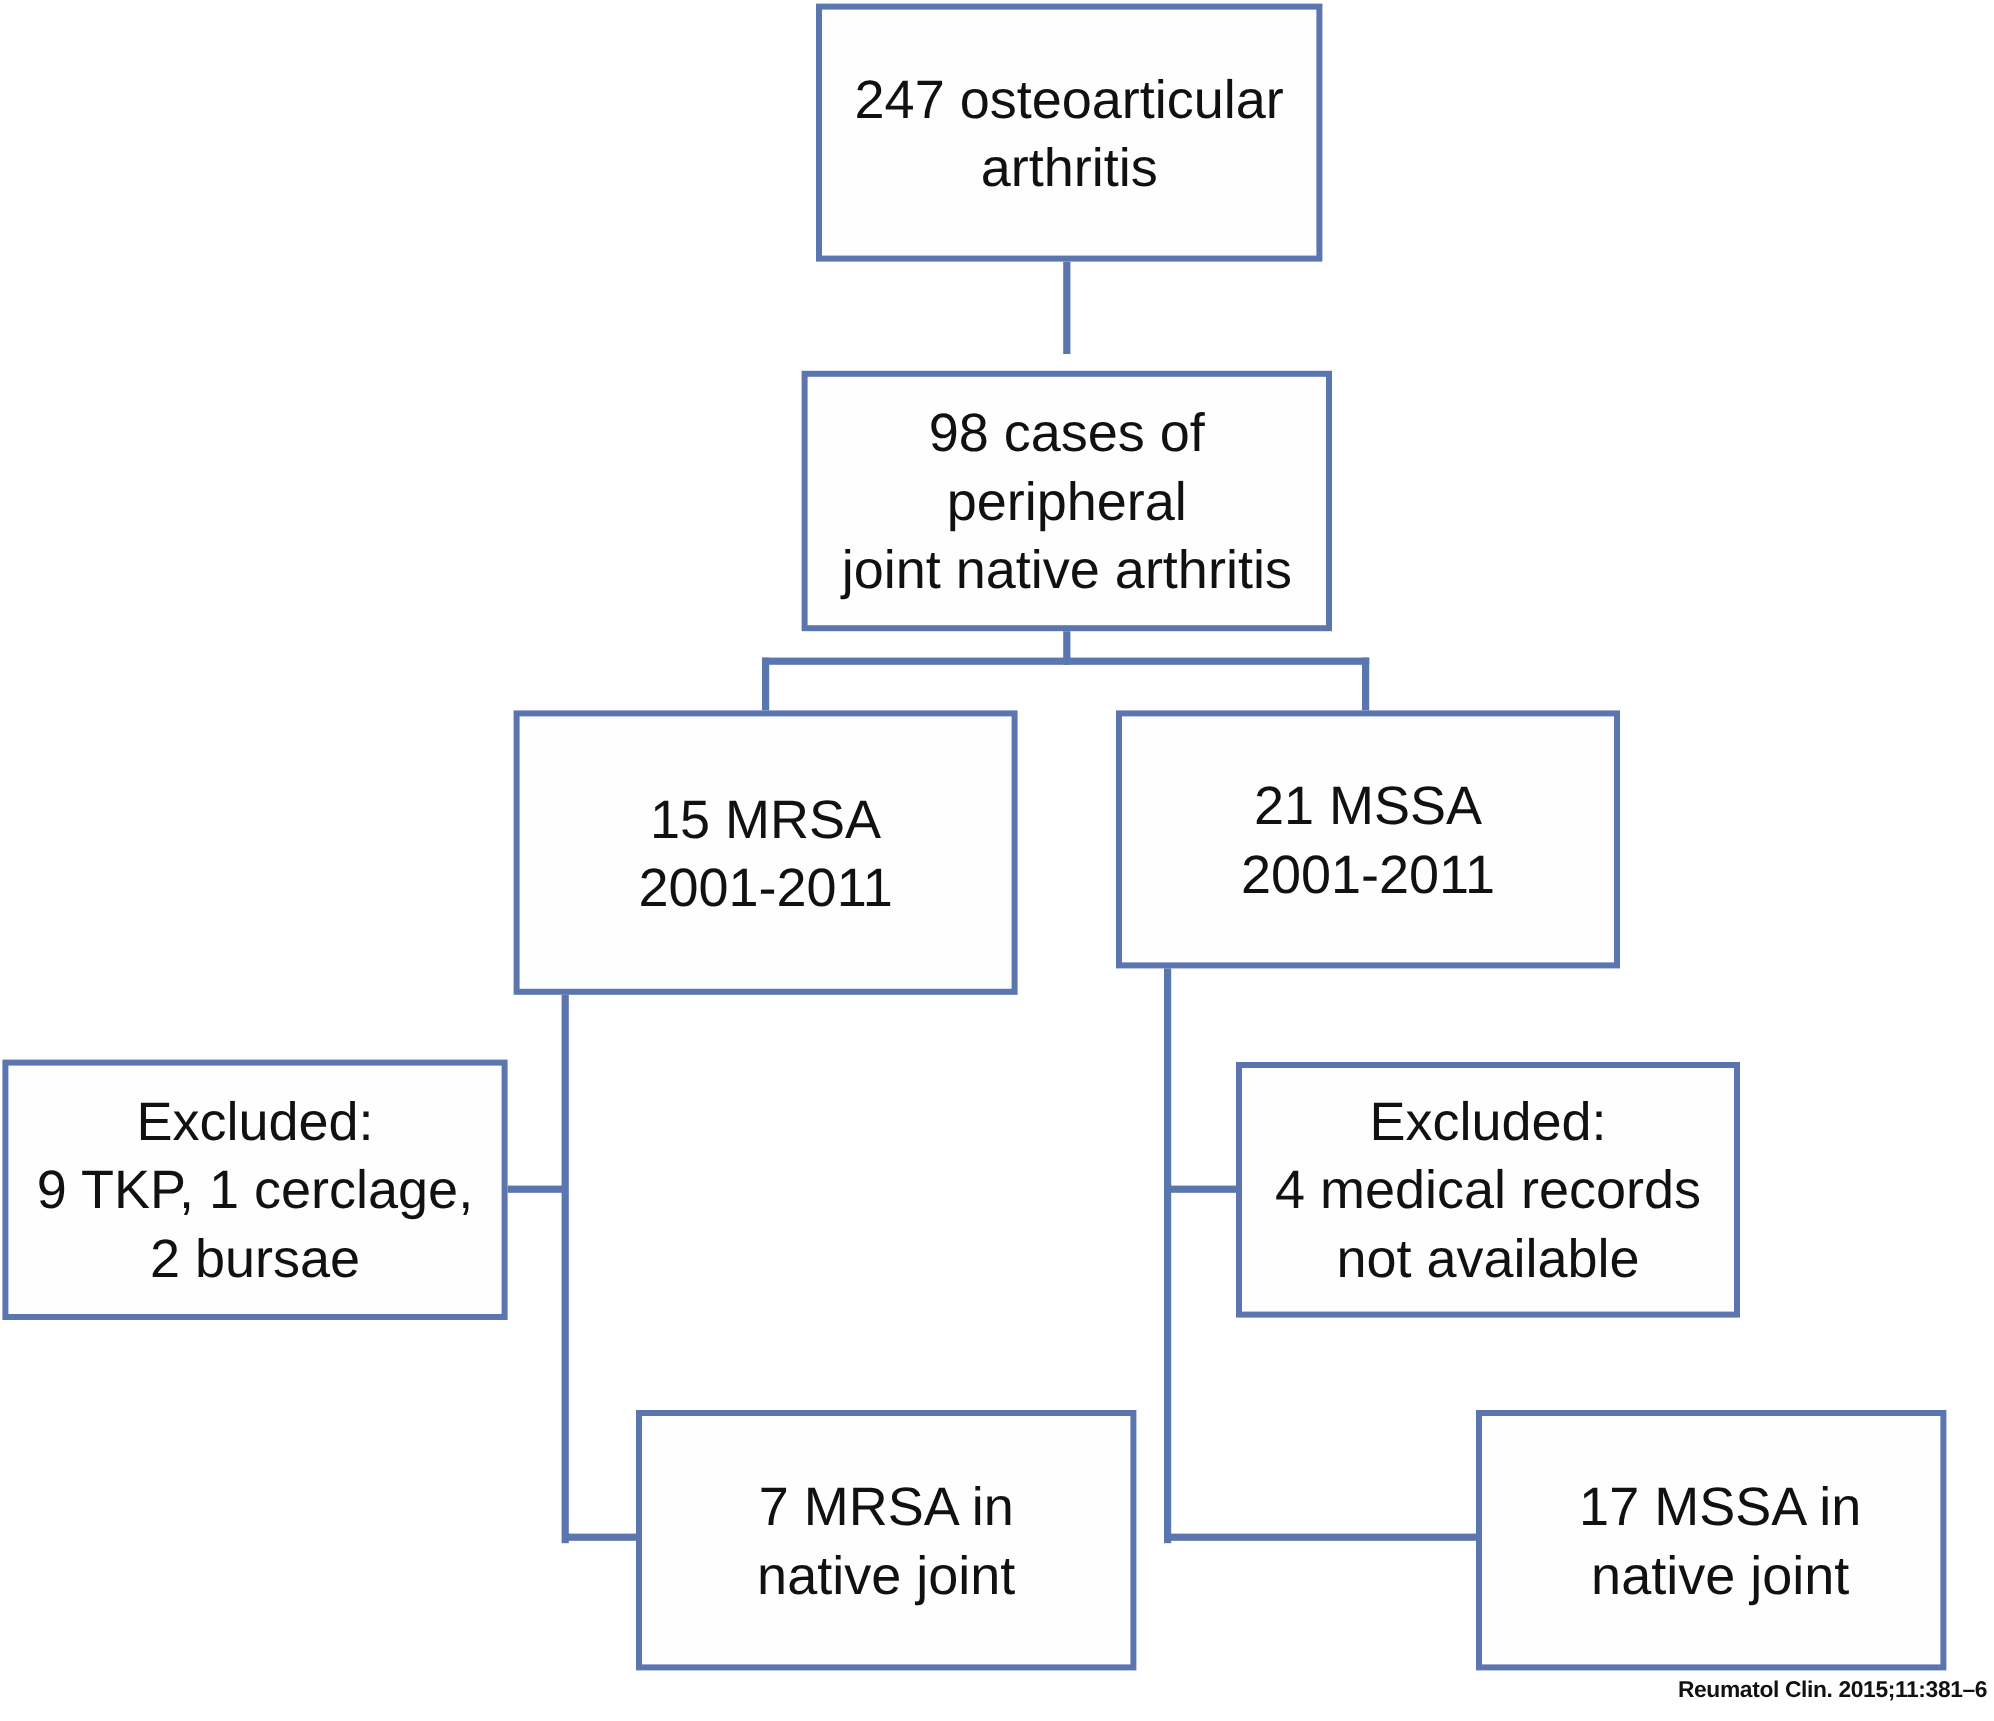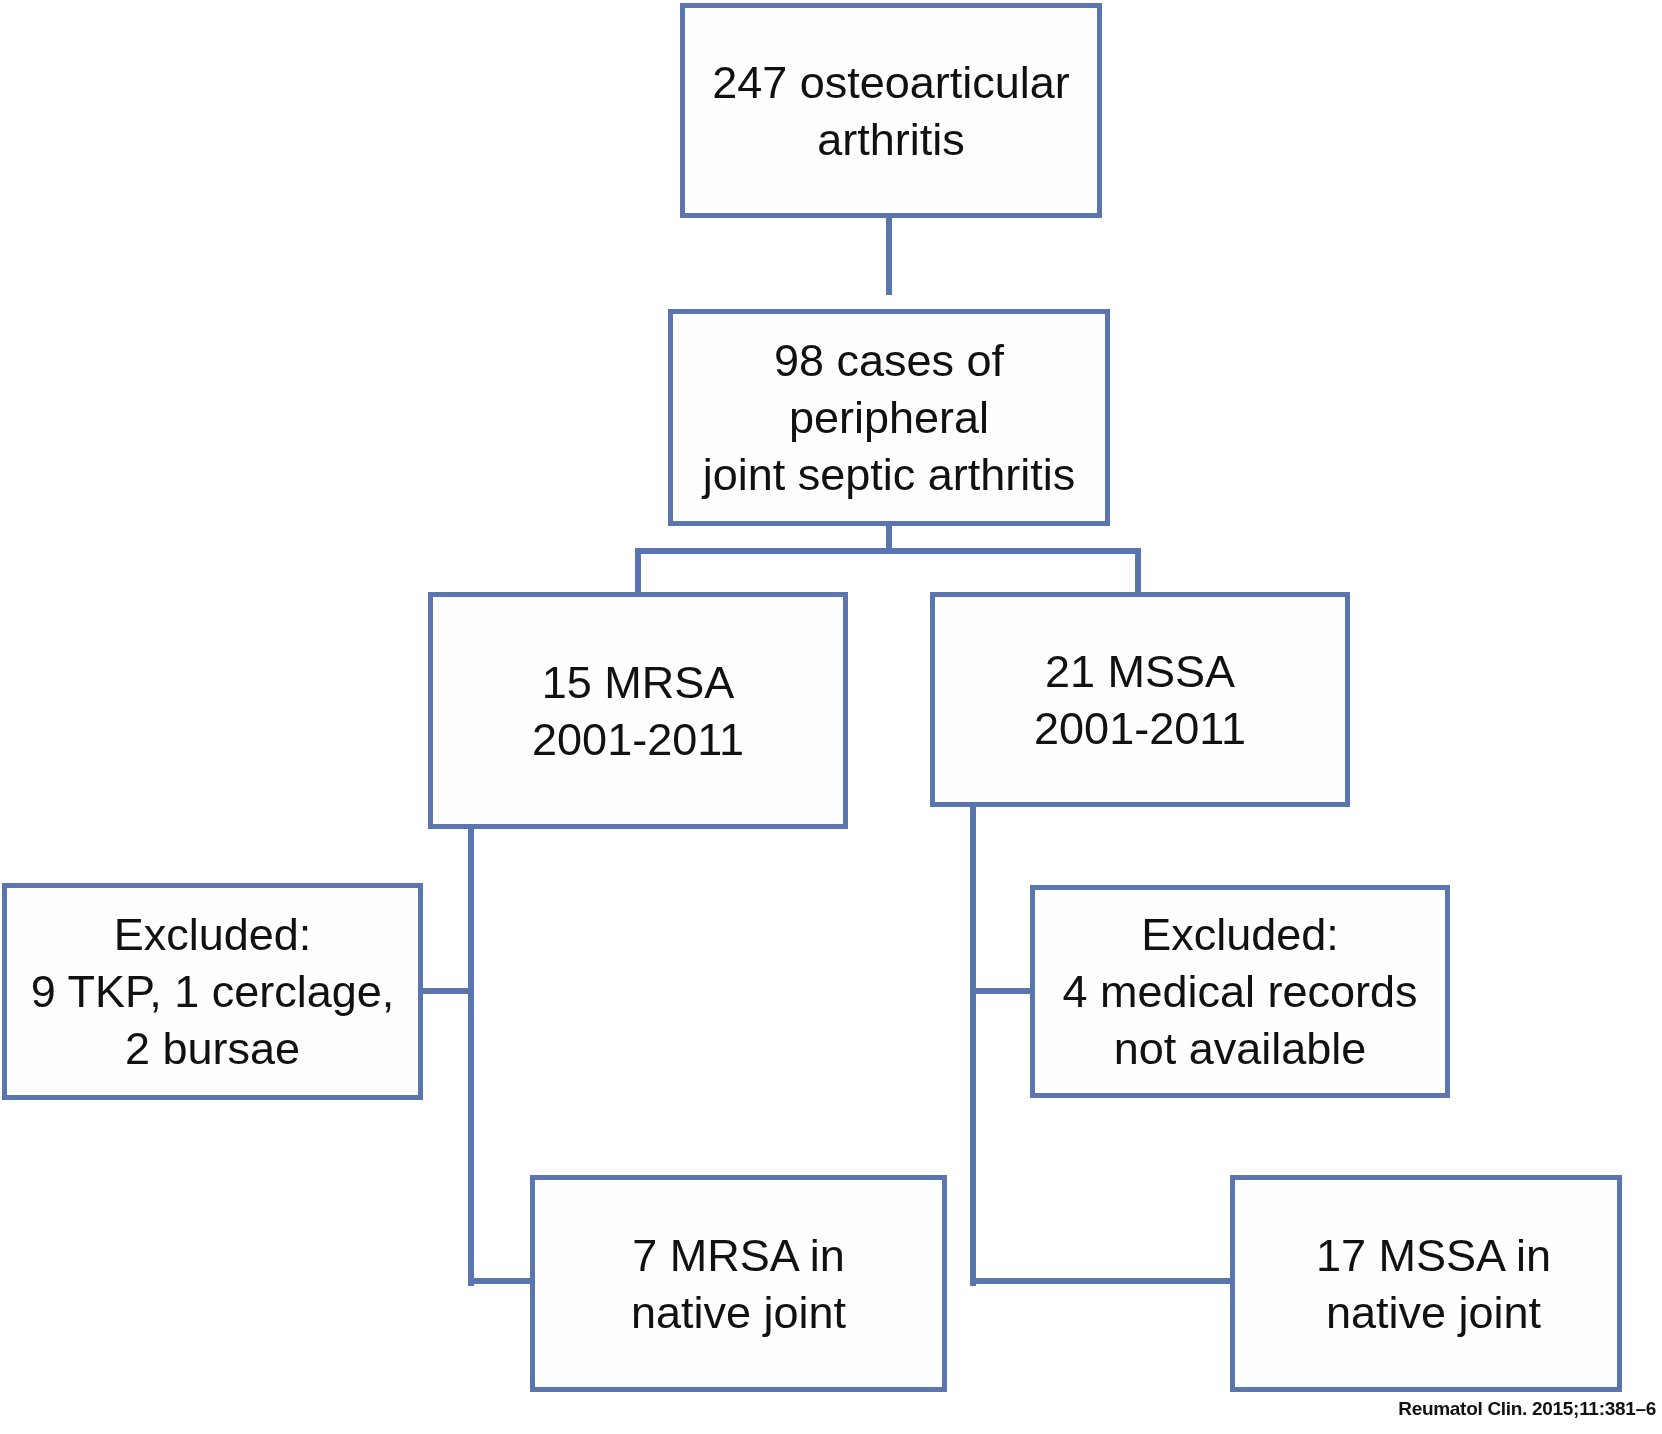--- a/index.html
+++ b/index.html
@@ -59,21 +59,21 @@
   <div class="connector" style="left:972px; top:1278px; width:262px; height:6px;"></div>
 
   <div class="box" style="left:680px; top:3px; width:422px; height:215px;">
     <div>247 osteoarticular</div>
     <div>arthritis</div>
   </div>
 
   <div class="box" style="left:668px; top:293px; width:442px; height:217px;margin-top:16px;">
     <div>98 cases of</div>
     <div>peripheral</div>
-    <div>joint septic arthritis</div>
+    <div>joint native arthritis</div>
   </div>
 
   <div class="box" style="left:428px; top:592px; width:420px; height:237px;">
     <div>15 MRSA</div>
     <div>2001-2011</div>
   </div>
 
   <div class="box" style="left:930px; top:592px; width:420px; height:215px;">
     <div>21 MSSA</div>
     <div>2001-2011</div>

